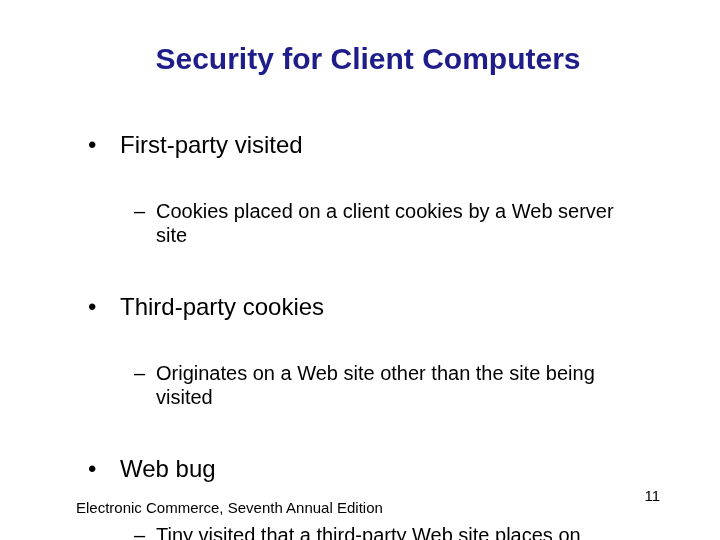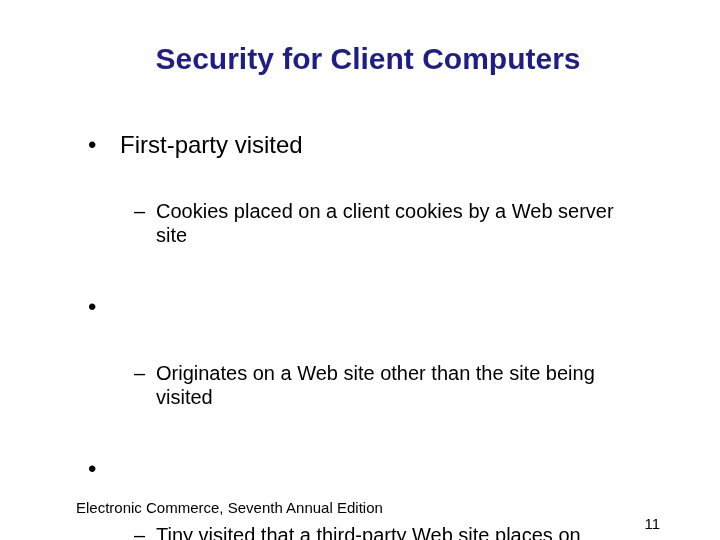--- a/index.html
+++ b/index.html
@@ -50,21 +50,21 @@
   .footer-left {
     position: absolute;
     left: 60px;
     bottom: 24px;
     font-size: 15px;
     color: #000;
   }
   .footer-right {
     position: absolute;
     right: 60px;
-    bottom: 8px;
+    bottom: 36px;
     font-size: 15px;
     color: #000;
   }
 </style>
 </head>
 <body>
 
 <div class="title">
   <span>Security for Client Computers</span><br>
 </div>
@@ -75,28 +75,30 @@
     <span class="bullet">•</span>
     <span>First-party visited</span>
   </div>
   <div class="l2">
     <span class="dash">–</span>
     <span>Cookies placed on a client cookies by a Web server site</span>
   </div>
 
   <div class="l1">
     <span class="bullet">•</span>
+    <span>Third-party cookies</span>
   </div>
   <div class="l2">
     <span class="dash">–</span>
     <span>Originates on a Web site other than the site being visited</span>
   </div>
 
   <div class="l1">
     <span class="bullet">•</span>
+    <span>Web bug</span>
   </div>
   <div class="l2">
     <span class="dash">–</span>
     <span>Tiny visited that a third-party Web site places on another site's Web page</span>
   </div>
 
 </div>
 
 <div class="footer-left">Electronic Commerce, Seventh Annual Edition</div>
 <div class="footer-right">11</div>

